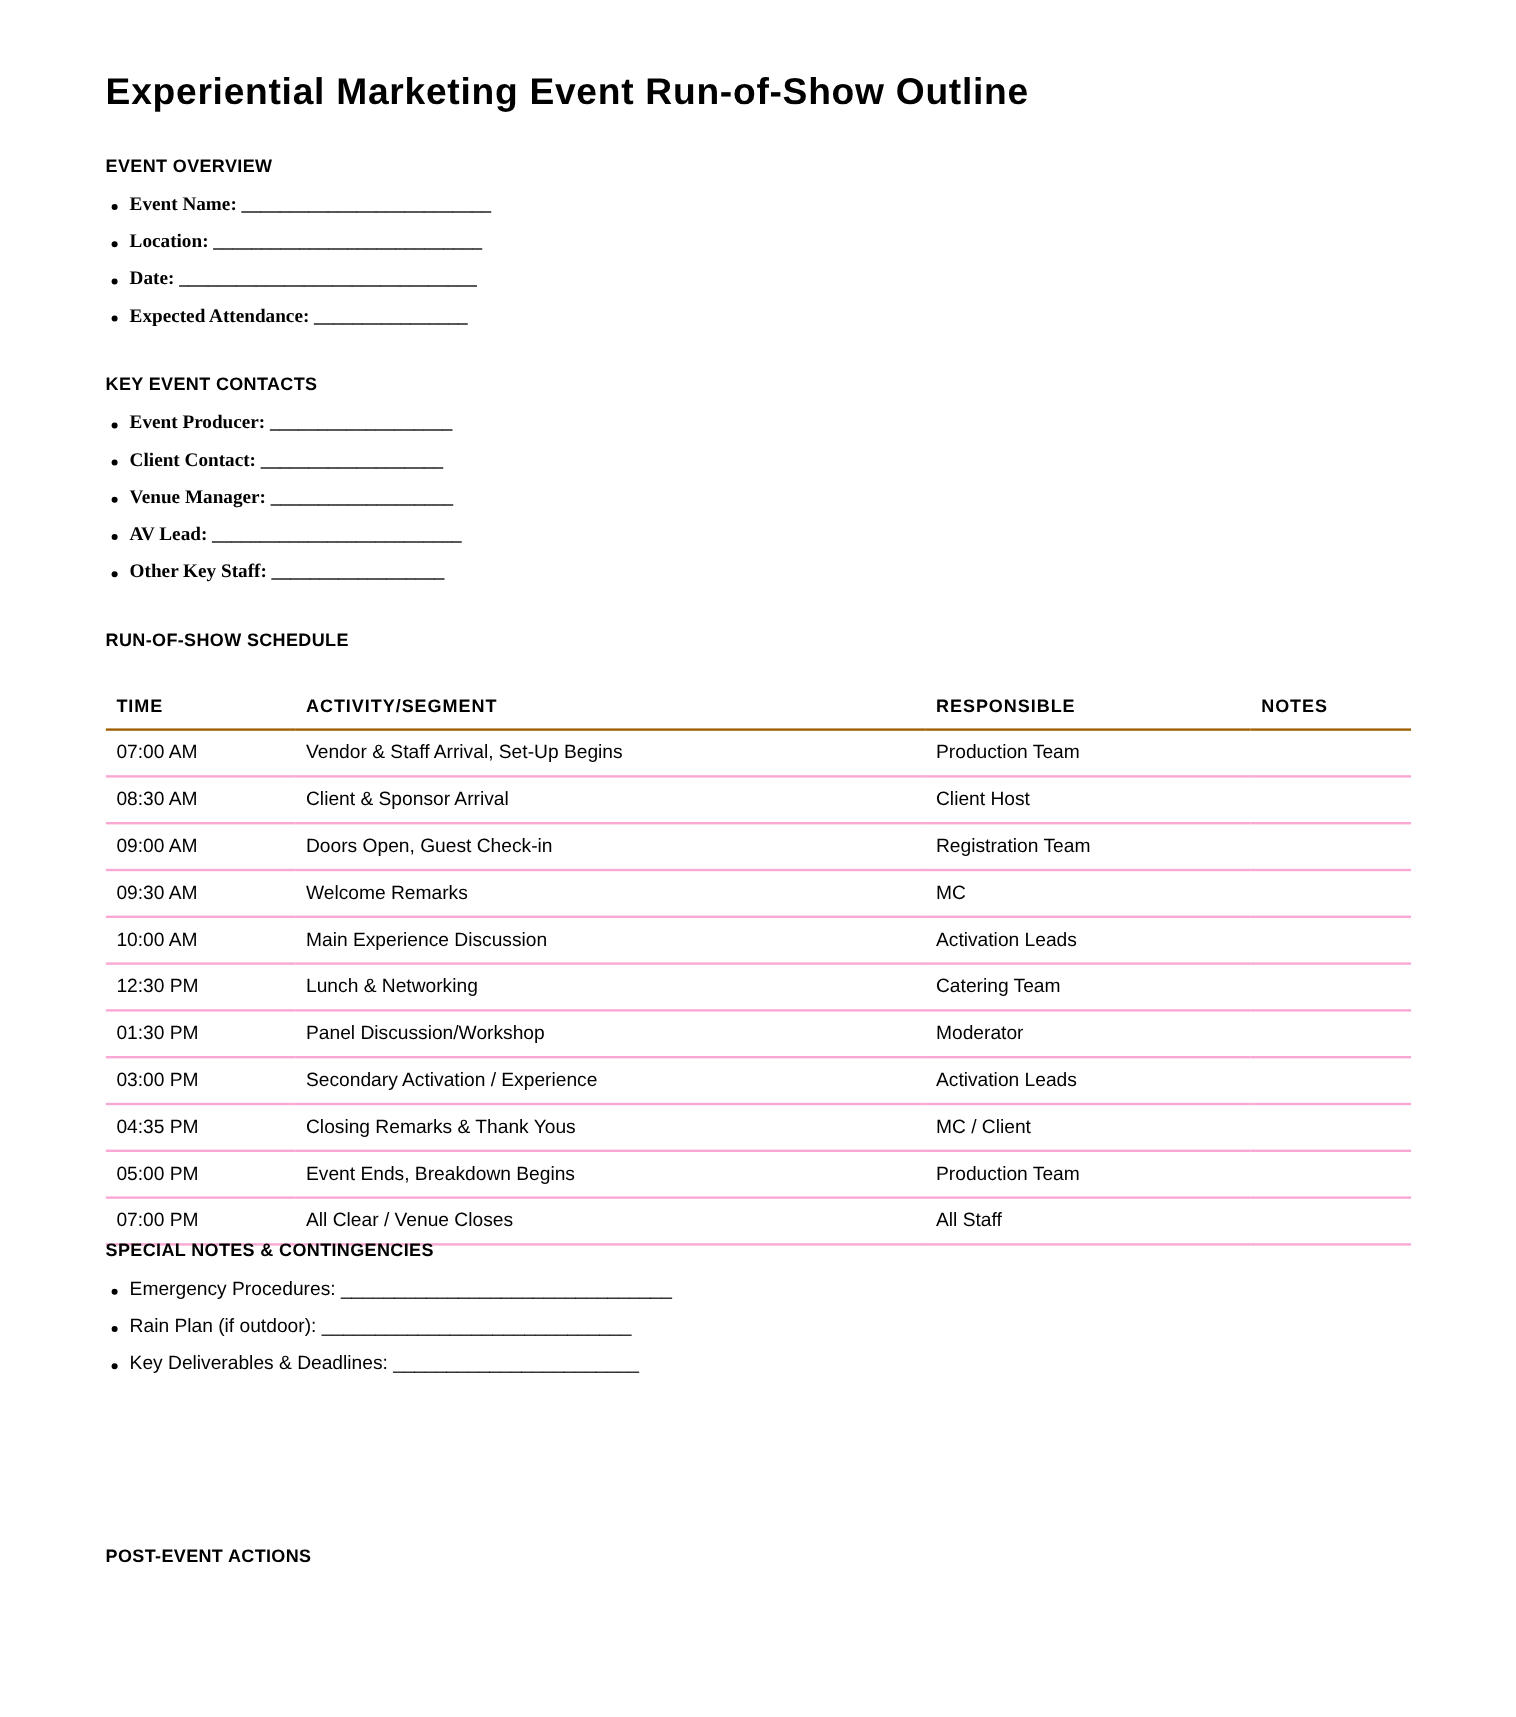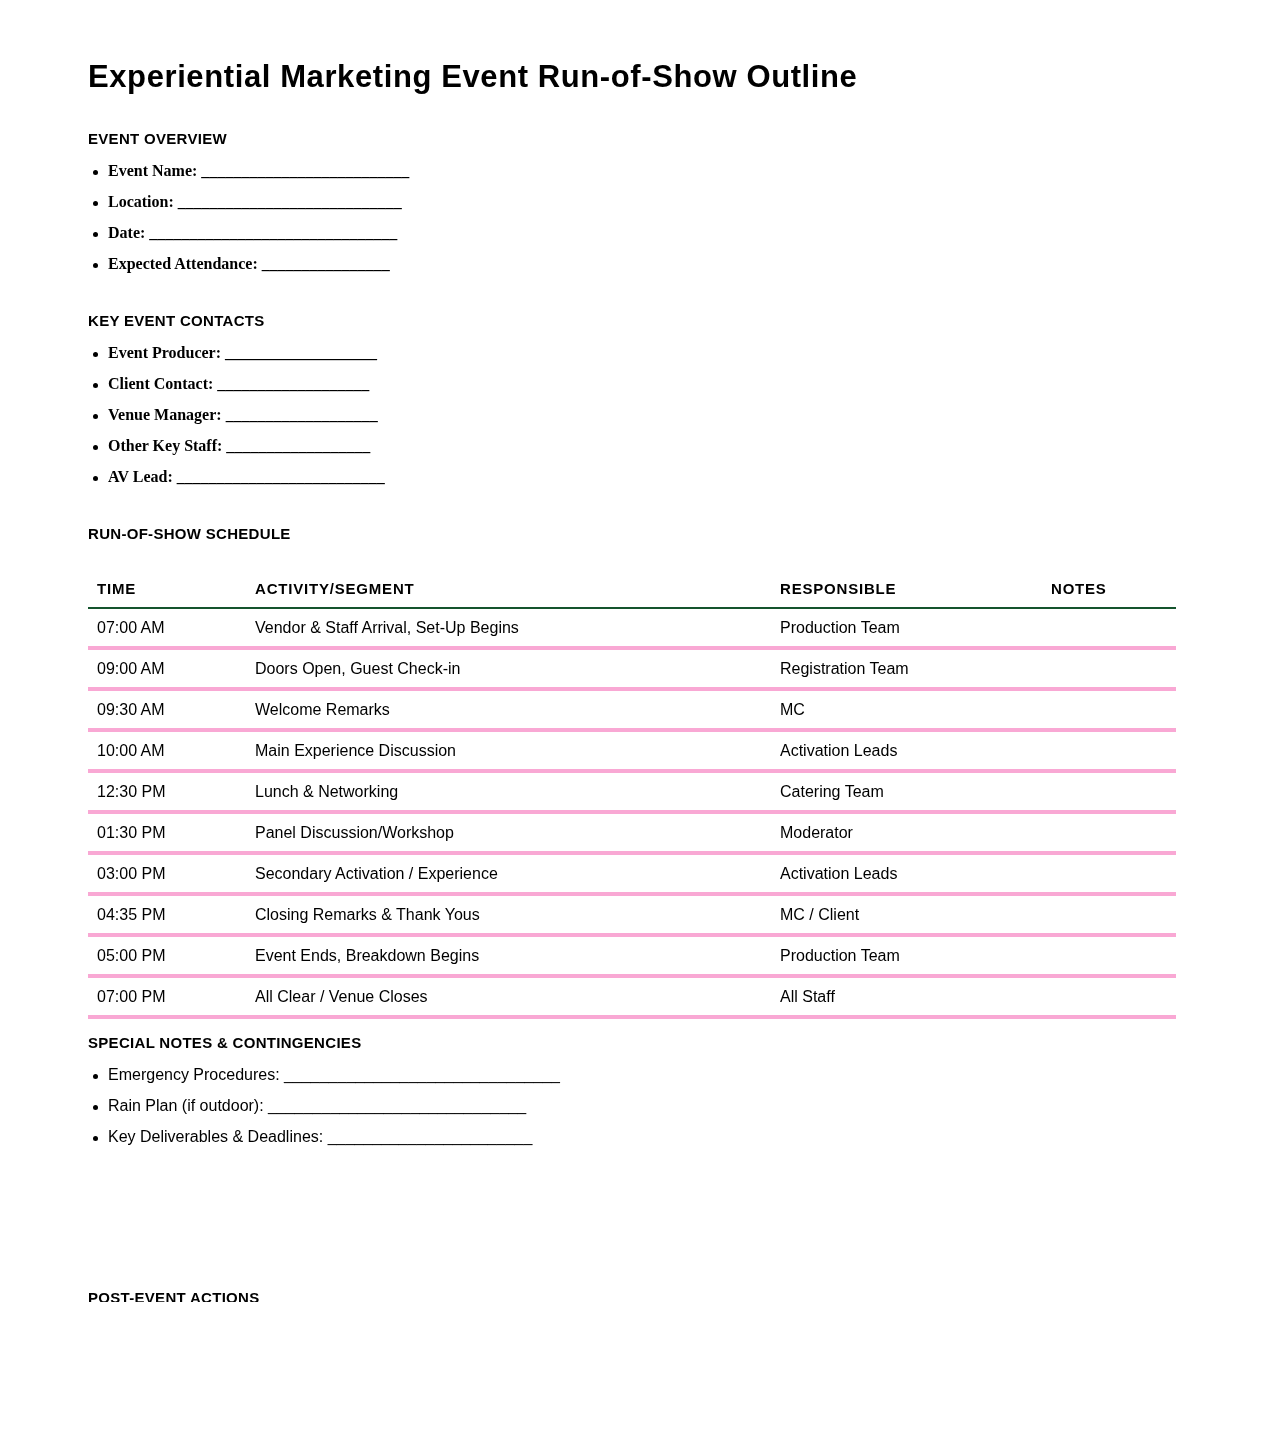--- a/index.html
+++ b/index.html
@@ -7,22 +7,22 @@
   .page { position: absolute; left: 88px; top: 0; width: 1088px; height: 1302px; overflow: hidden; }
   h1 { font-size: 31px; font-weight: bold; margin: 0; position: absolute; top: 59px; left: 0; letter-spacing: 0.6px; white-space: nowrap; }
   .section { position: absolute; left: 0; width: 1088px; }
   h2 { font-size: 15px; font-weight: bold; margin: 0; letter-spacing: 0.3px; line-height: 20px; }
   ul { margin: 0; padding: 0; list-style: none; }
   li { position: relative; padding-left: 20px; font-size: 16px; line-height: 20px; height: 20px; margin-top: 11px; white-space: nowrap; }
   li::before { content: ""; position: absolute; left: 5px; top: 9px; width: 5px; height: 5px; border-radius: 50%; background: #000; }
   .bold li { font-weight: bold; font-family: Liberation Serif, serif; }
   .first { margin-top: 12px; }
   table { border-collapse: collapse; width: 1088px; table-layout: fixed; }
-  th { font-size: 15px; font-weight: bold; text-align: left; letter-spacing: 0.8px; height: 38px; padding: 0 0 0 9px; border-bottom: 2px solid #14532d; vertical-align: middle; }
-  td { font-size: 16px; height: 37px; padding: 0 0 0 9px; border-bottom: 4px solid #f9a8d4; vertical-align: middle; white-space: nowrap; }
+  th { font-size: 15px; font-weight: bold; text-align: left; letter-spacing: 0.8px; height: 38px; padding: 0 0 0 9px; border-bottom: 2px solid #a16207; vertical-align: middle; }
+  td { font-size: 16px; height: 37px; padding: 0 0 0 9px; border-bottom: 2px solid #f9a8d4; vertical-align: middle; white-space: nowrap; }
 </style>
 </head>
 <body>
 
 <div class="page">
 
   <h1>Experiential Marketing Event Run-of-Show Outline</h1>
 
   <div class="section bold" style="top:129px;">
     <h2>EVENT OVERVIEW</h2>
@@ -33,22 +33,22 @@
       <li><span>Expected Attendance:</span> <span>________________</span></li>
     </ul>
   </div>
 
   <div class="section bold" style="top:311px;">
     <h2>KEY EVENT CONTACTS</h2>
     <ul>
       <li class="first"><span>Event Producer:</span> <span>___________________</span></li>
       <li><span>Client Contact:</span> <span>___________________</span></li>
       <li><span>Venue Manager:</span> <span>___________________</span></li>
+      <li><span>AV Lead:</span> <span>__________________________</span></li>
       <li><span>Other Key Staff:</span> <span>__________________</span></li>
-      <li><span>AV Lead:</span> <span>__________________________</span></li>
     </ul>
   </div>
 
   <div class="section" style="top:524px;">
     <h2>RUN-OF-SHOW SCHEDULE</h2>
     <table style="margin-top:25px;">
       <colgroup>
         <col style="width:158px">
           <col style="width:525px">
           <col style="width:271px">
@@ -60,20 +60,26 @@
           <th>ACTIVITY/SEGMENT</th>
           <th>RESPONSIBLE</th>
           <th>NOTES</th>
         </tr>
       </thead>
       <tbody>
         <tr>
             <td>07:00 AM</td>
             <td>Vendor &amp; Staff Arrival, Set-Up Begins</td>
             <td>Production Team</td>
+            <td></td>
+          </tr>
+        <tr>
+            <td>08:30 AM</td>
+            <td>Client &amp; Sponsor Arrival</td>
+            <td>Client Host</td>
             <td></td>
           </tr>
         <tr>
             <td>09:00 AM</td>
             <td>Doors Open, Guest Check-in</td>
             <td>Registration Team</td>
             <td></td>
           </tr>
         <tr>
             <td>09:30 AM</td>

